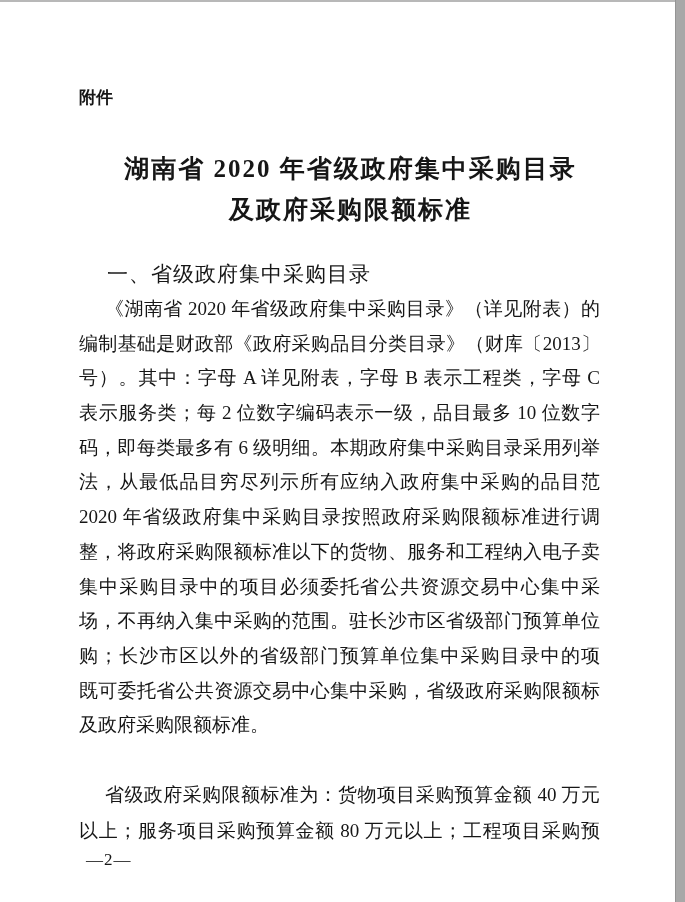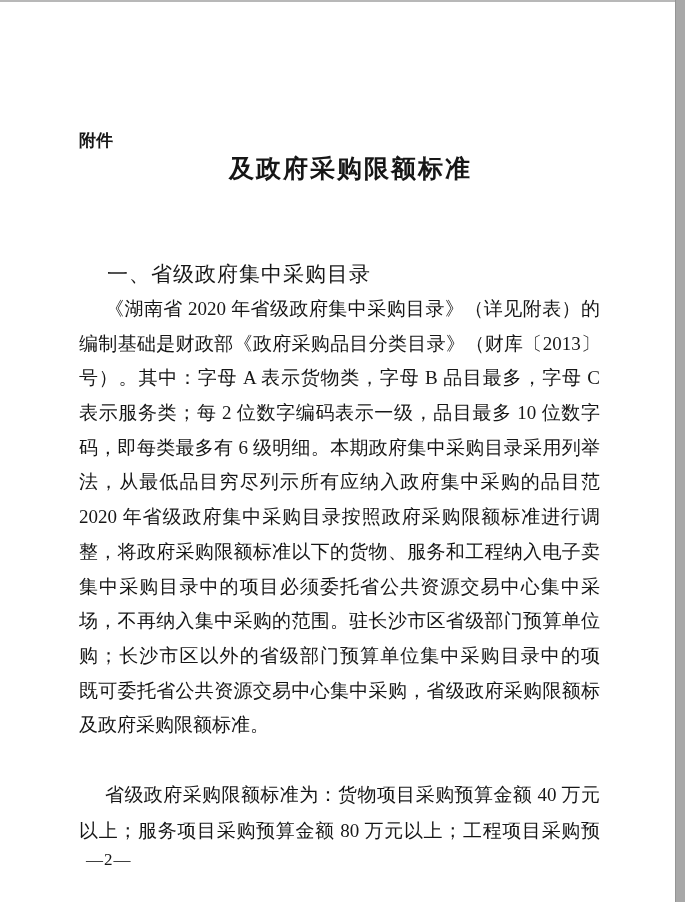--- a/index.html
+++ b/index.html
@@ -20,21 +20,21 @@
   .right-edge {
     position: absolute; top: 0; right: 0;
     width: 10px; height: 100%;
     background: var(--right-edge, #a8a8a8);
     border-left: 1px solid #949494;
     box-sizing: border-box;
   }
   .attachment {
     position: absolute; top: 86px; left: 79px;
     font-family: "Liberation Sans", sans-serif;
-    font-weight: bold; font-size: 17px; margin-top: 43px;
+    font-weight: bold; font-size: 17px;
   }
   .title {
     position: absolute; top: 148px; left: 79px; width: 521px;
     margin: 0; padding-left: 22px; box-sizing: border-box;
     text-align: center;
     font-size: 25px; font-weight: bold; line-height: 41px;
   }
   .t-line { display: block; letter-spacing: 2px; white-space: nowrap; }
   .heading {
     position: absolute; left: 107px;
@@ -67,29 +67,30 @@
 </head>
 <body>
 
 <div class="screen">
   <div class="top-edge"></div>
   <div class="right-edge"></div>
 
   <div class="attachment">附件</div>
 
   <h1 class="title">
+    <span class="t-line">湖南省 2020 年省级政府集中采购目录</span>
     <span class="t-line">及政府采购限额标准</span>
   </h1>
 
   <div class="heading h1pos">一、省级政府集中采购目录</div>
 
   <div class="para para-1">
       <div class="line indent">《湖南省 2020 年省级政府集中采购目录》（详见附表）的</div>
       <div class="line">编制基础是财政部《政府采购品目分类目录》（财库〔2013〕189</div>
-      <div class="line">号）。其中：字母 A 表示货物类，字母 B 品目最多，字母 C</div>
+      <div class="line">号）。其中：字母 A 详见附表，字母 B 表示工程类，字母 C</div>
       <div class="line">表示服务类；每 2 位数字编码表示一级，品目最多 10 位数字编</div>
       <div class="line">码，即每类最多有 6 级明细。本期政府集中采购目录采用列举</div>
       <div class="line">法，从最低品目穷尽列示所有应纳入政府集中采购的品目范围。</div>
       <div class="line">2020 年省级政府集中采购目录按照政府采购限额标准进行调</div>
       <div class="line">整，将政府采购限额标准以下的货物、服务和工程纳入电子卖</div>
       <div class="line">集中采购目录中的项目必须委托省公共资源交易中心集中采</div>
       <div class="line">场，不再纳入集中采购的范围。驻长沙市区省级部门预算单位</div>
       <div class="line">购；长沙市区以外的省级部门预算单位集中采购目录中的项目，</div>
       <div class="line">既可委托省公共资源交易中心集中采购，省级政府采购限额标准</div>
       <div class="line no-just">及政府采购限额标准。</div>

